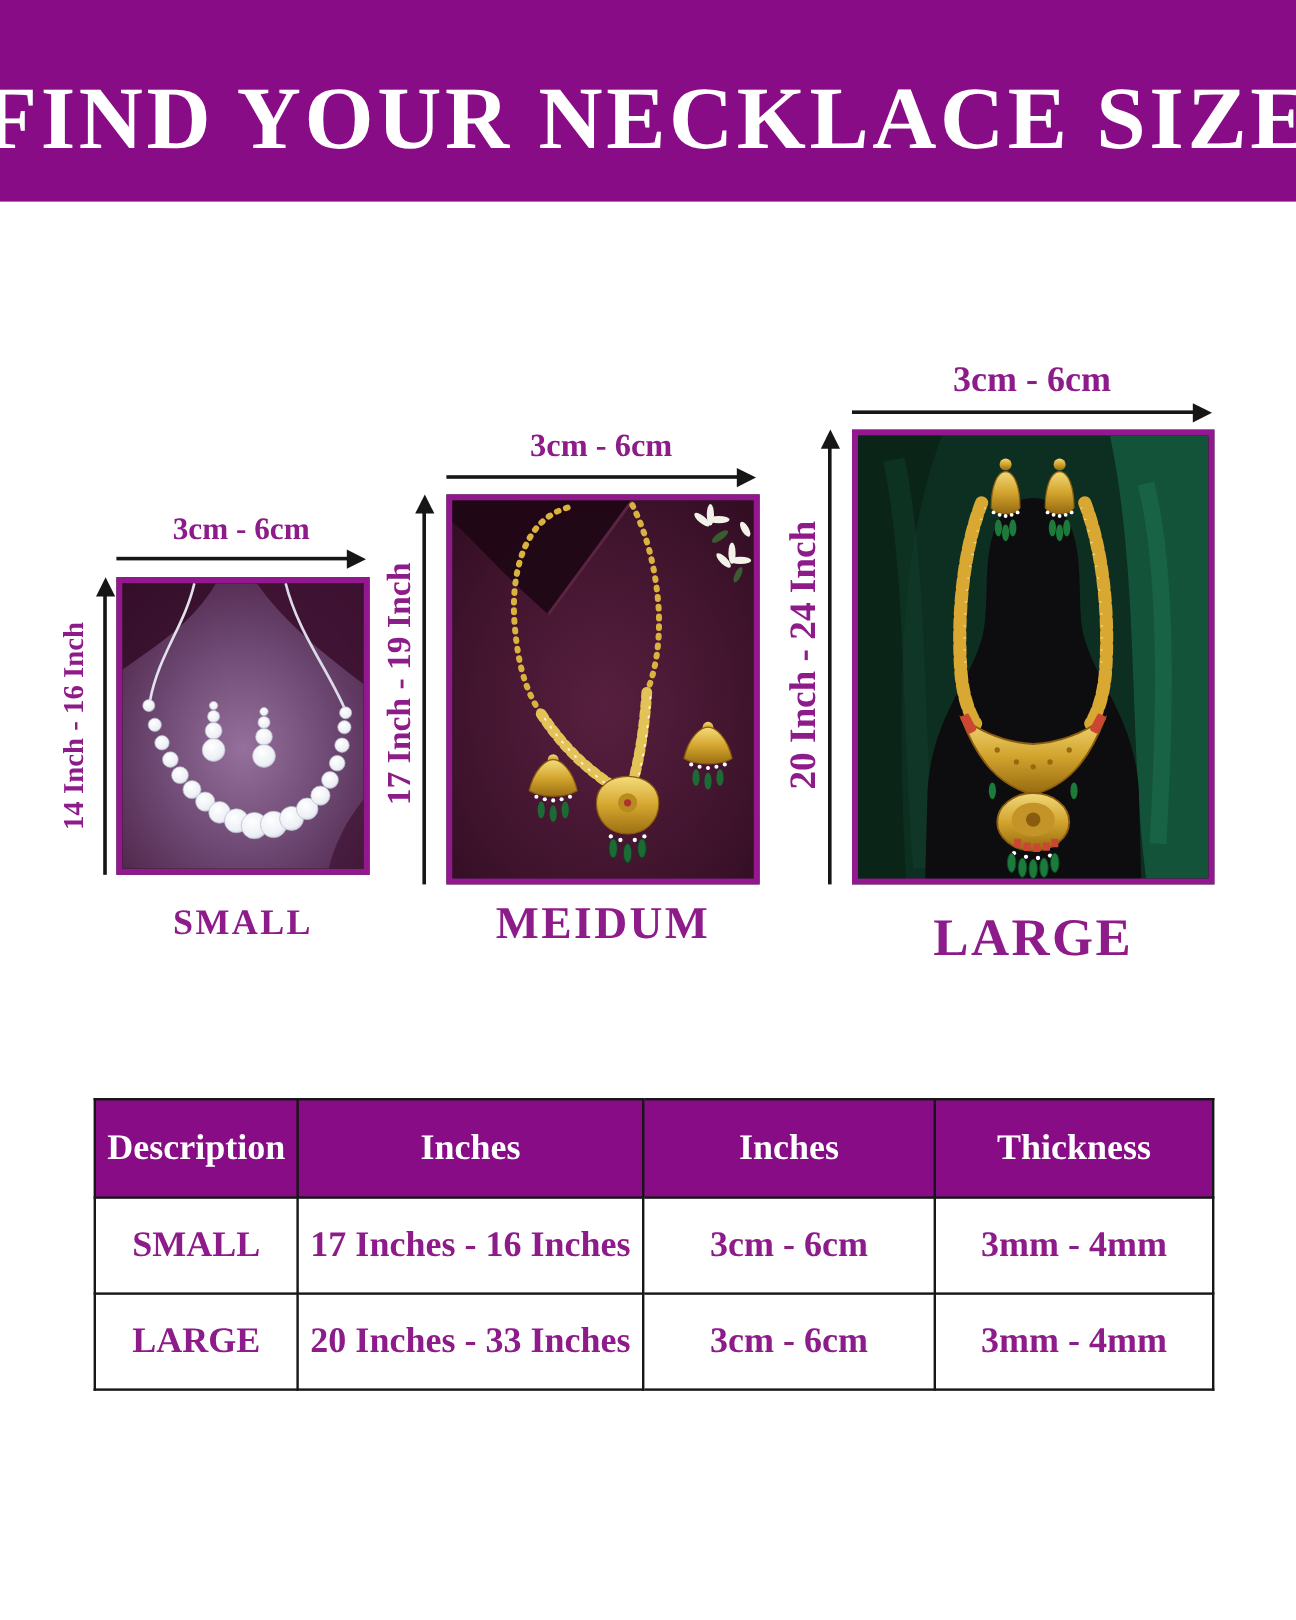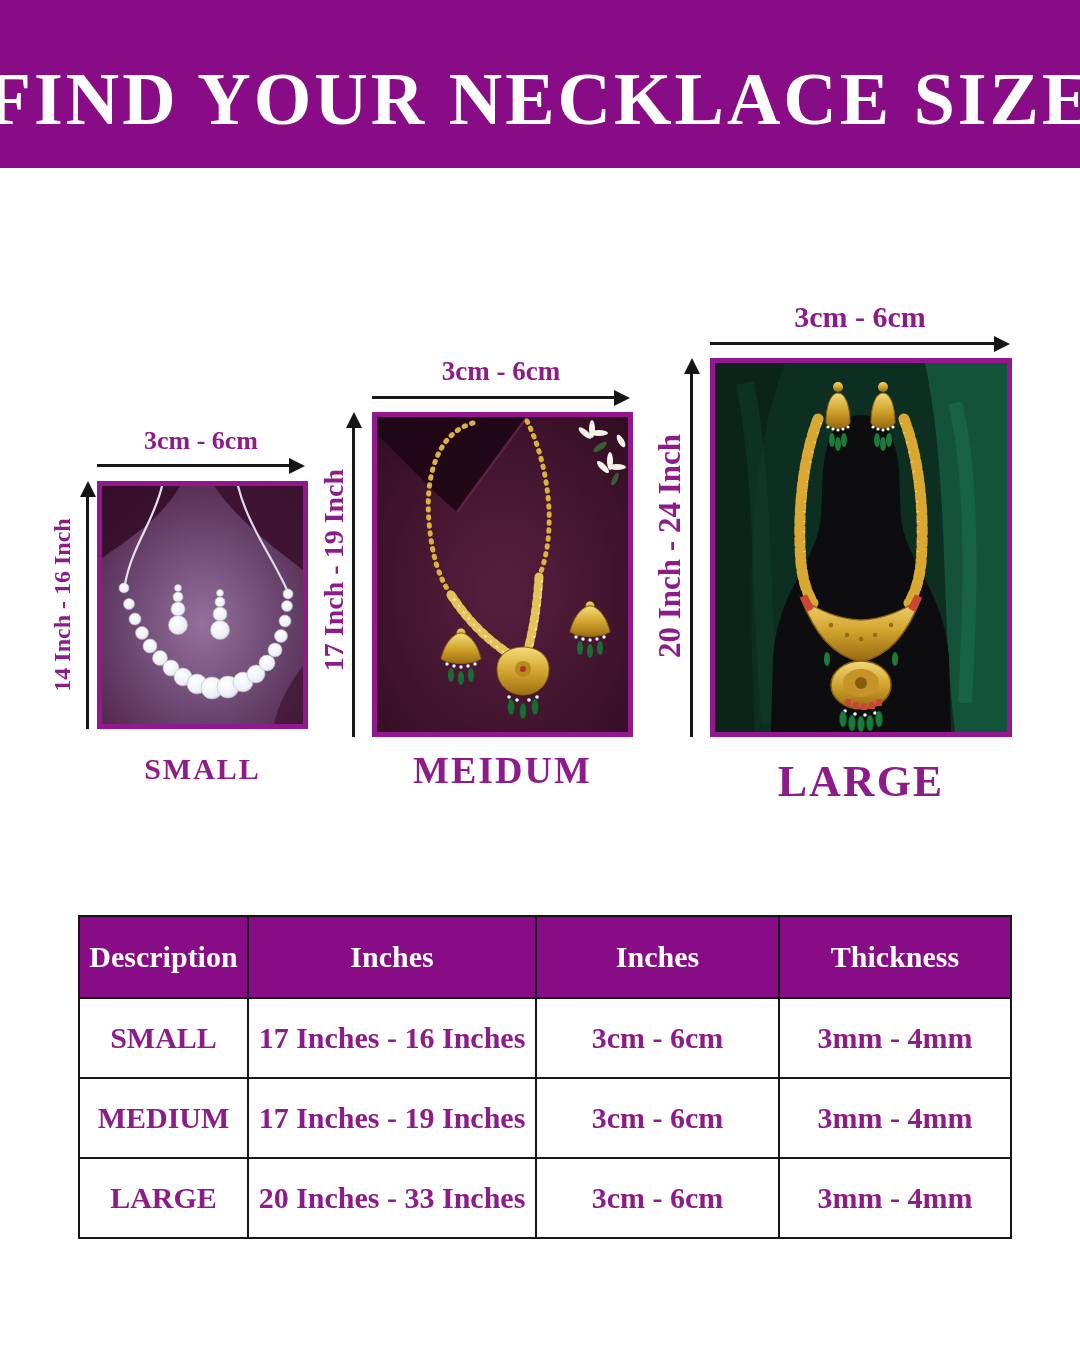--- a/index.html
+++ b/index.html
@@ -329,26 +329,20 @@
         <th>Inches</th>
         <th>Thickness</th>
       </tr>
       <tr>
         <td>SMALL</td>
         <td>17 Inches - 16 Inches</td>
         <td>3cm - 6cm</td>
         <td>3mm - 4mm</td>
       </tr>
       <tr>
-        <td>MEDIUM</td>
-        <td>17 Inches - 19 Inches</td>
-        <td>3cm - 6cm</td>
-        <td>3mm - 4mm</td>
-      </tr>
-      <tr>
         <td>LARGE</td>
         <td>20 Inches - 33 Inches</td>
         <td>3cm - 6cm</td>
         <td>3mm - 4mm</td>
       </tr>
     </tbody>
   </table>
 
 </div>
 

